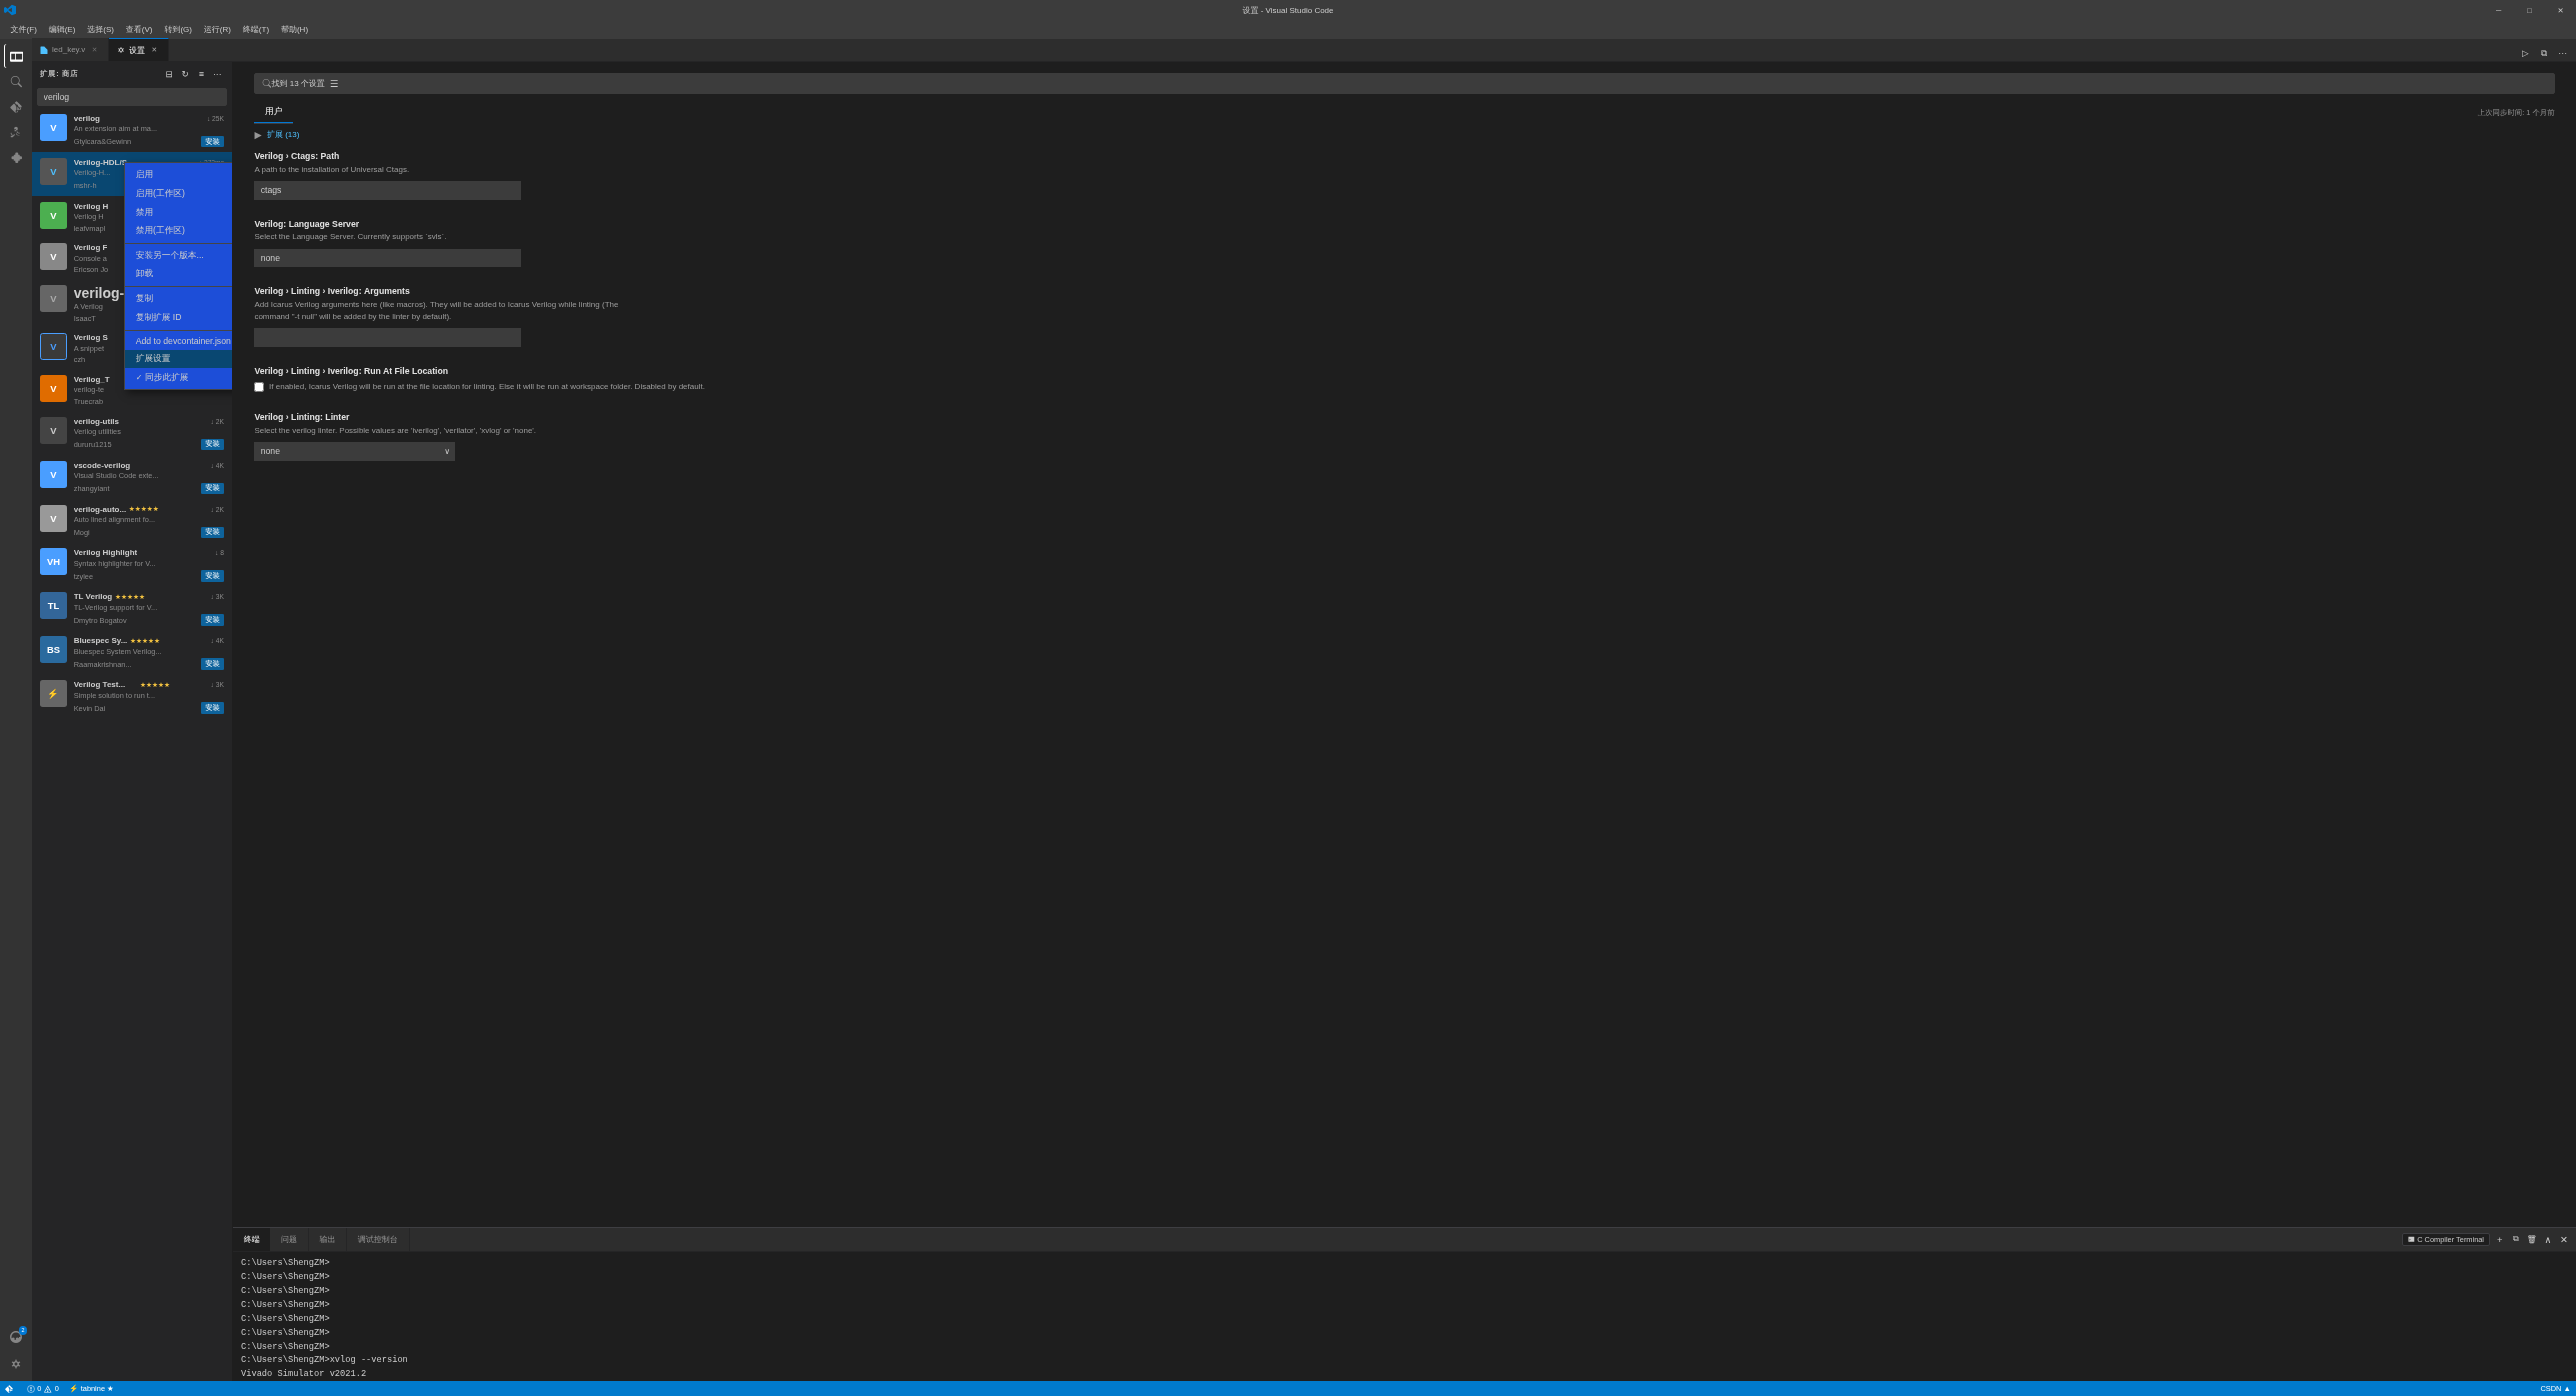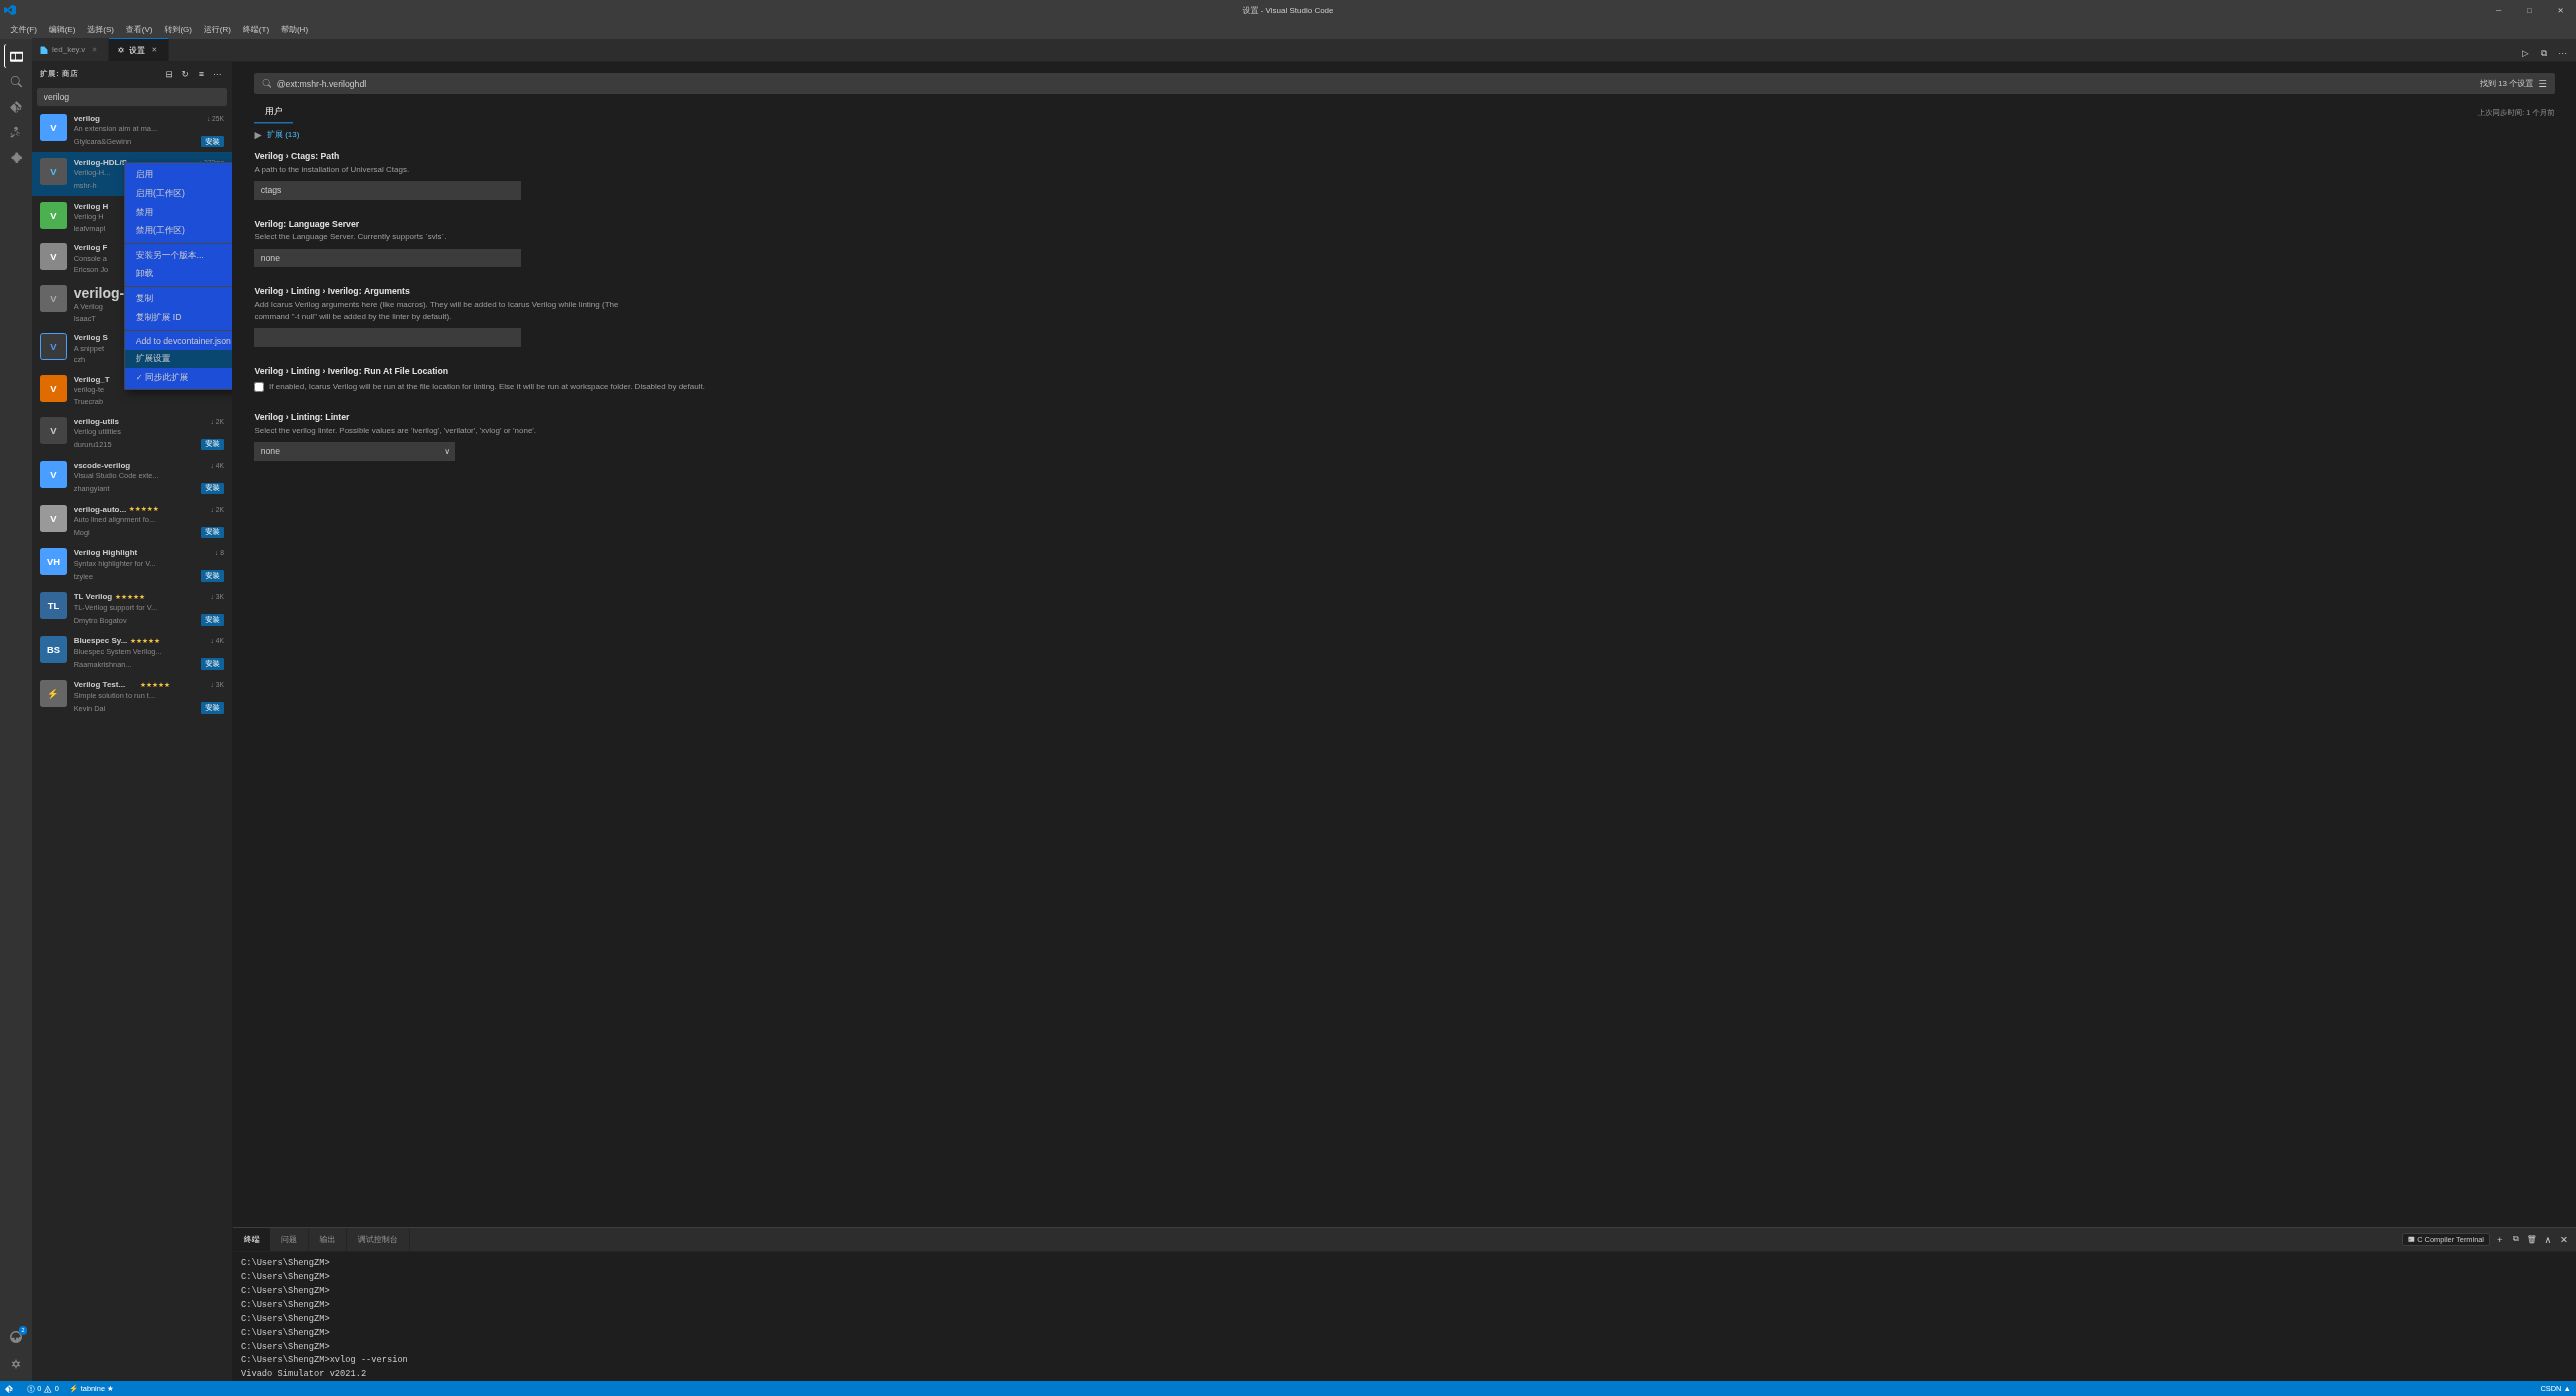--- a/index.html
+++ b/index.html
@@ -415,21 +415,20 @@
       </div>
 
       <div style="flex:1;display:flex;flex-direction:column;background:#1e1e1e;overflow:hidden;">
 
         <div style="flex:1;overflow-y:auto;padding:10.7px 21.4px;" id="settings-content">
 
           <div style="display:flex;align-items:center;background:#3c3c3c;border:0.7px solid #3c3c3c;border-radius:2px;margin-bottom:8px;padding:4px 6.7px;">
             <svg width="9.4" height="9.4" viewBox="0 0 16 16" fill="#969696">
                 <path d="M15.7 13.3l-3.81-3.83A5.93 5.93 0 0 0 13 6c0-3.31-2.69-6-6-6S1 2.69 1 6s2.69 6 6 6c1.3 0 2.48-.41 3.47-1.11l3.83 3.81c.19.2.45.3.7.3.25 0 .52-.09.7-.3a.996.996 0 0 0 0-1.41v.01zM7 11c-2.76 0-5-2.24-5-5s2.24-5 5-5 5 2.24 5 5-2.24 5-5 5z"></path>
               </svg>
-            <span style="margin-left:5.3px;font-size:8.7px;color:#cccccc;flex:1;">@ext:mshr-h.veriloghdl</span>
             <span style="font-size:8px;color:#cccccc;margin-right:5.3px;">找到 13 个设置</span>
             <span style="cursor:pointer;color:#cccccc;font-size:9.4px;">☰</span>
           </div>
 
           <div style="display:flex;align-items:center;justify-content:space-between;margin-bottom:5.3px;">
             <div style="display:flex;border-bottom:0.7px solid #3e3e42;">
               <div style="padding:4px 10.7px;font-size:8.7px;cursor:pointer;color:#ffffff;border-bottom:1.3px solid #0078d4;">用户</div>
             </div>
             <span style="font-size:7.4px;color:#969696;">上次同步时间: 1 个月前</span>
           </div>

